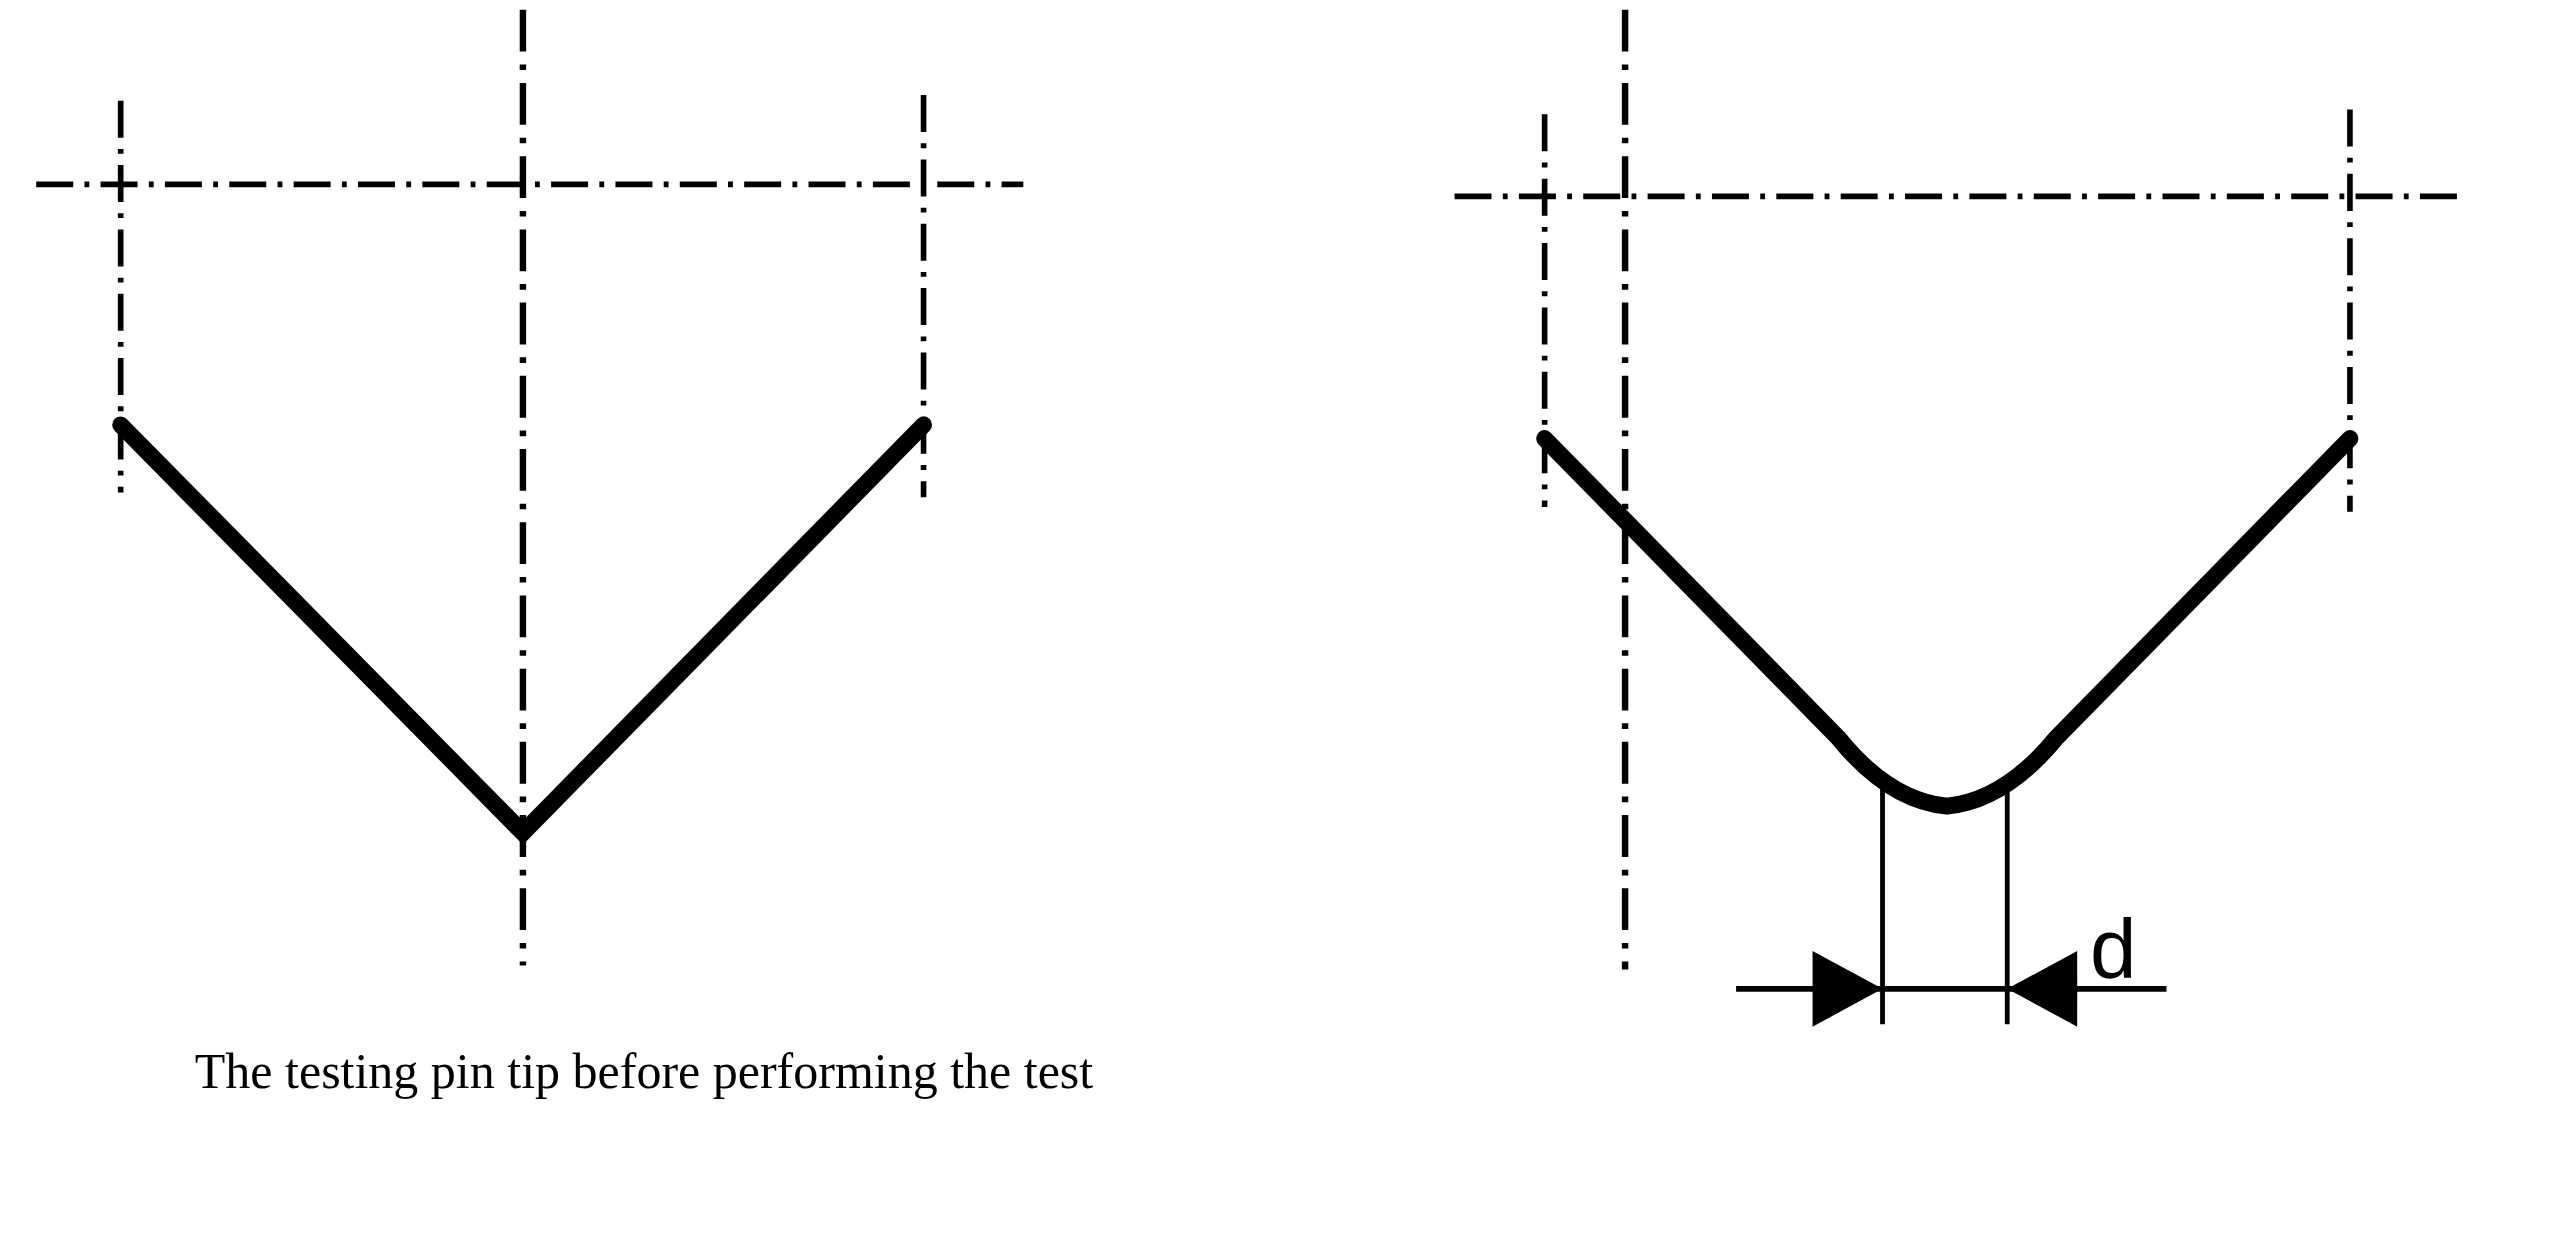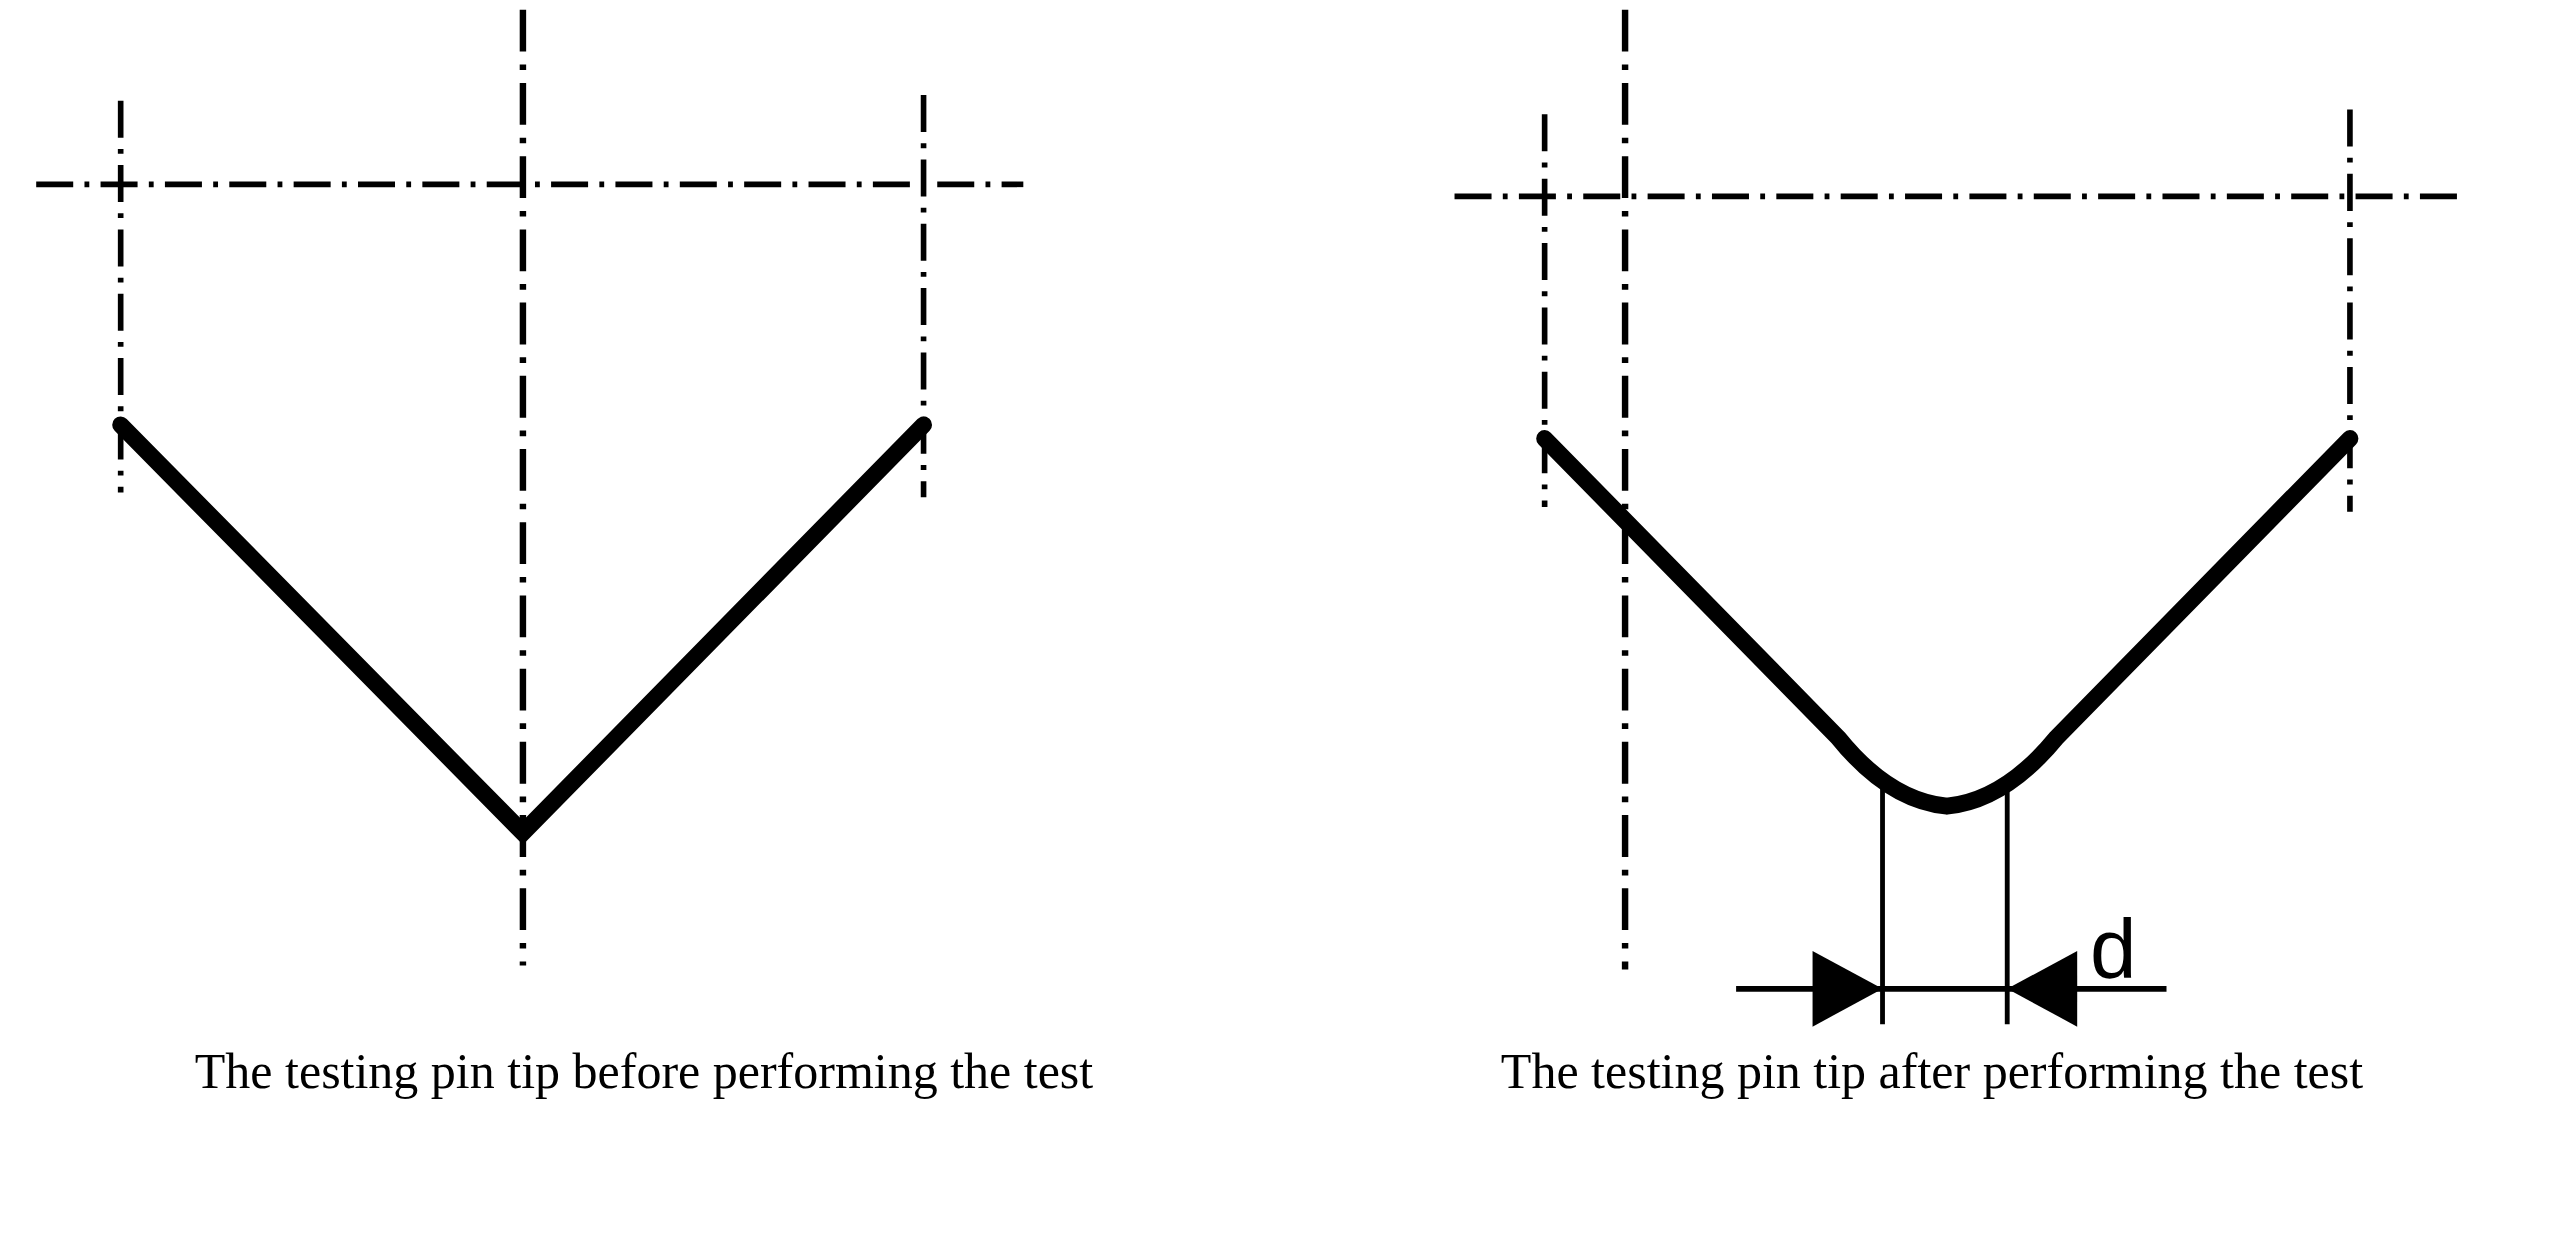--- a/index.html
+++ b/index.html
@@ -102,17 +102,16 @@
       <line x1="2495" y1="968" x2="2495" y2="1273" stroke="#000000" stroke-width="6"></line>
 
       <line x1="2158" y1="1229" x2="2693" y2="1229" stroke="#000000" stroke-width="7"></line>
 
       <polygon points="2340,1229 2253,1182 2253,1276" fill="#000000"></polygon>
       <polygon points="2495,1229 2582,1182 2582,1276" fill="#000000"></polygon>
 
       <text class="dim-label" x="2598" y="1216" text-anchor="start">d</text>
     </svg>
 
-    <div class="caption" id="caption-after">The testing pin tip after performing the test</div>
   </div>
 
 </div>
 
 
 </body></html>

